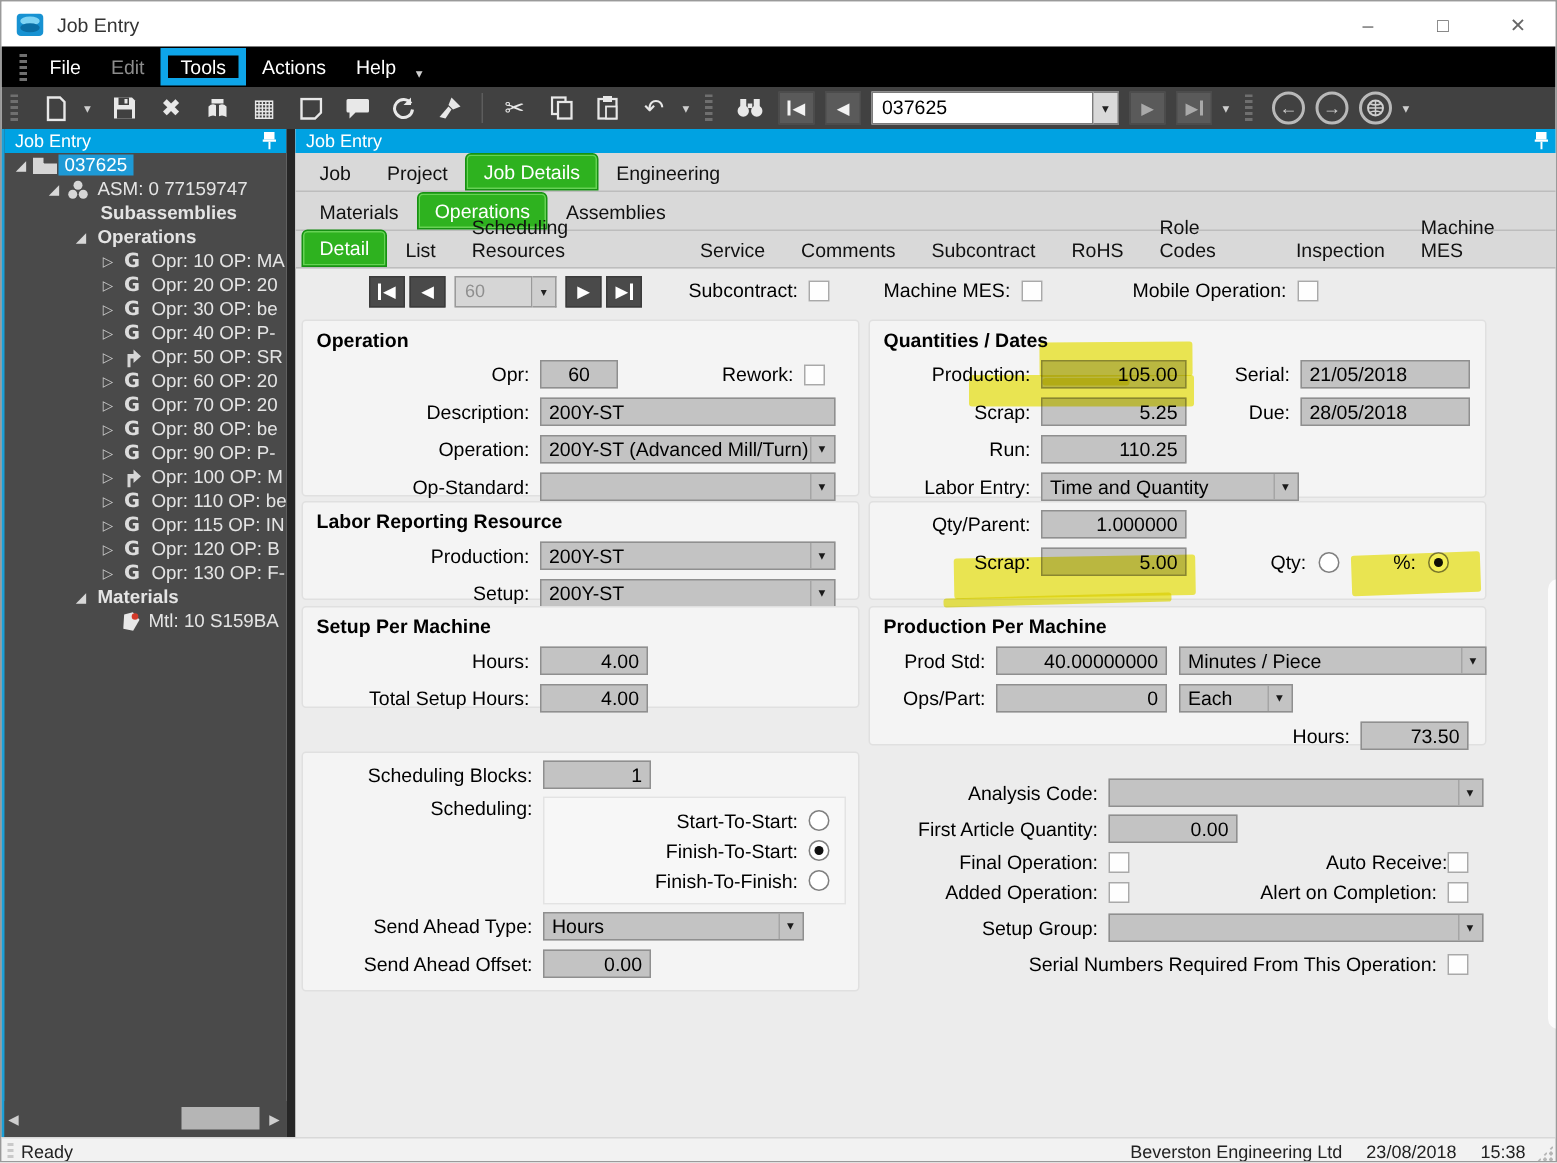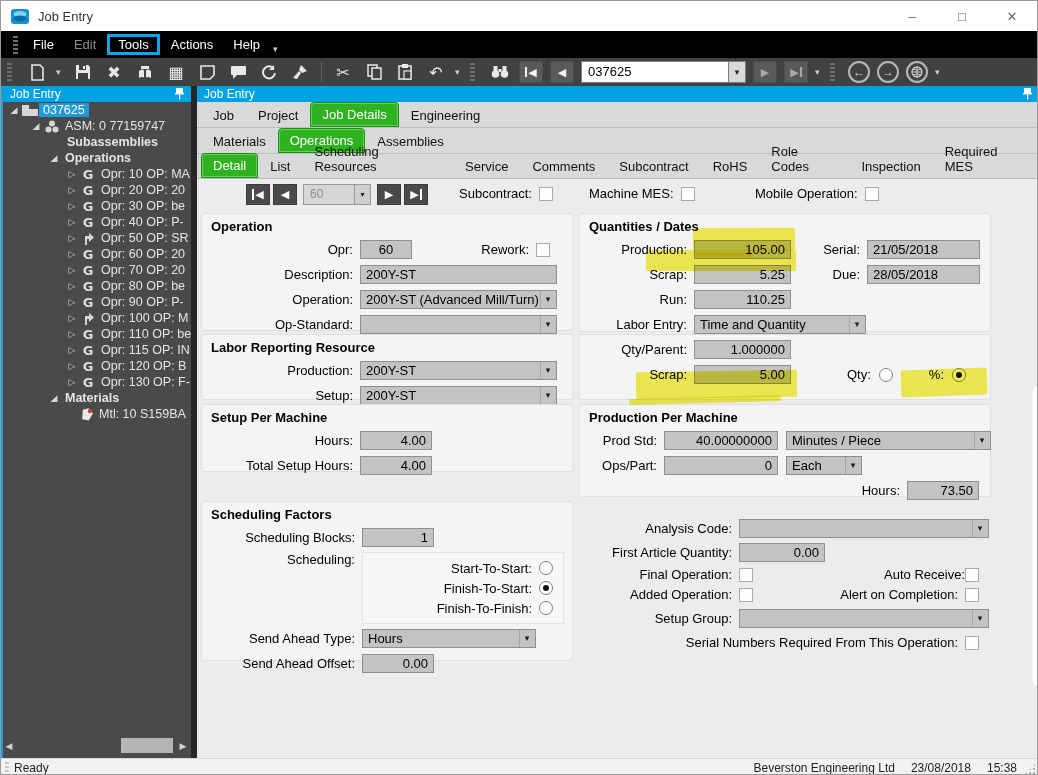--- a/index.html
+++ b/index.html
@@ -13,21 +13,21 @@
   .title-text { font-size:13px; color:#333; }
   .wincontrols { position:absolute; right:0; top:0; height:30px; display:flex; }
   .winbtn { width:50px; height:30px; display:flex; align-items:center; justify-content:center; color:#666; font-size:13px; }
 
   
   .menubar { position:absolute; left:0; top:30px; width:100%; height:27px; background:#000000; display:flex; align-items:center; color:#fff; padding-left:12px; }
   .grip { width:5px; height:18px; margin-right:6px;
     background-image:repeating-linear-gradient(to bottom,#6f6f6f 0 2px, transparent 2px 4px); }
   .menuitem { padding:3px 9px; margin-right:2px; }
   .menuitem.disabled { color:#8c8c8c; }
-  .menuitem.active { border:3px solid #0ea5e9; padding:0 8px; }
+  .menuitem.active { border:5px solid #0ea5e9; padding:0 8px; }
   .menucaret { color:#cfcfcf; font-size:9px; margin-left:2px; align-self:flex-end; padding-bottom:4px; }
 
   
   .toolbar { position:absolute; left:0; top:57px; width:100%; height:28px; background:#414141; display:flex; align-items:center; gap:7px; padding-left:6px; color:#e8e8e8; }
   .tbtn { width:24px; height:24px; display:flex; align-items:center; justify-content:center; font-size:16px; color:#e8e8e8; }
   .tbtn svg { display:block; }
   .tsep { width:1px; height:20px; background:#5d5d5d; margin:0 2px; }
   .tinycaret { font-size:9px; color:#cfcfcf; width:8px; }
   .navbtn { width:24px; height:22px; background:#5a5a5a; border:1px solid #4c4c4c; display:flex; align-items:center; justify-content:center; color:#f2f2f2; font-size:11px; gap:1px; }
   .navbtn .bar { width:2px; height:10px; background:currentColor; }
@@ -397,21 +397,21 @@
     <div class="tabrow" style="height:25px">
       <div class="tab green">Detail</div>
       <div class="tab">List</div>
       <div class="tab">Scheduling Resources</div>
       <div class="tab">Service</div>
       <div class="tab">Comments</div>
       <div class="tab">Subcontract</div>
       <div class="tab">RoHS</div>
       <div class="tab">Role Codes</div>
       <div class="tab">Inspection</div>
-      <div class="tab">Required MES</div>
+      <div class="tab">Machine MES</div>
     </div>
 
     <div style="position:absolute;left:0;top:93px;right:0;bottom:0;">
 
       <div class="recnav">
         <div class="rbtn"><span class="bar"></span>◀</div>
         <div class="rbtn">◀</div>
         <div class="rcombo">
           <div class="val">60</div>
           <div class="dbtn">▾</div>
@@ -529,21 +529,20 @@
           <div class="fld num" style="width:114px">0</div>
           <div class="fld dd" style="width:76px;margin-left:8px"><span>Each</span><span class="ddcaret">▾</span></div>
         </div>
         <div class="frow" style="justify-content:flex-end">
           <span class="flabel" style="width:auto">Hours:</span>
           <div class="fld num" style="width:72px;margin-right:3px">73.50</div>
         </div>
       </div>
 
       <div class="gbox g-sf" style="left:4px;top:322px;width:372px;height:160px">
-        <div class="gtitle">Scheduling Factors</div>
         <div class="frow">
           <span class="flabel">Scheduling Blocks:</span>
           <div class="fld num" style="width:72px">1</div>
         </div>
         <div class="frow" style="height:auto;align-items:flex-start">
           <span class="flabel">Scheduling:</span>
           <div class="radiopanel">
             <div class="rprow">
                 <span>Start-To-Start:</span>
                 <div class="rad"></div>

